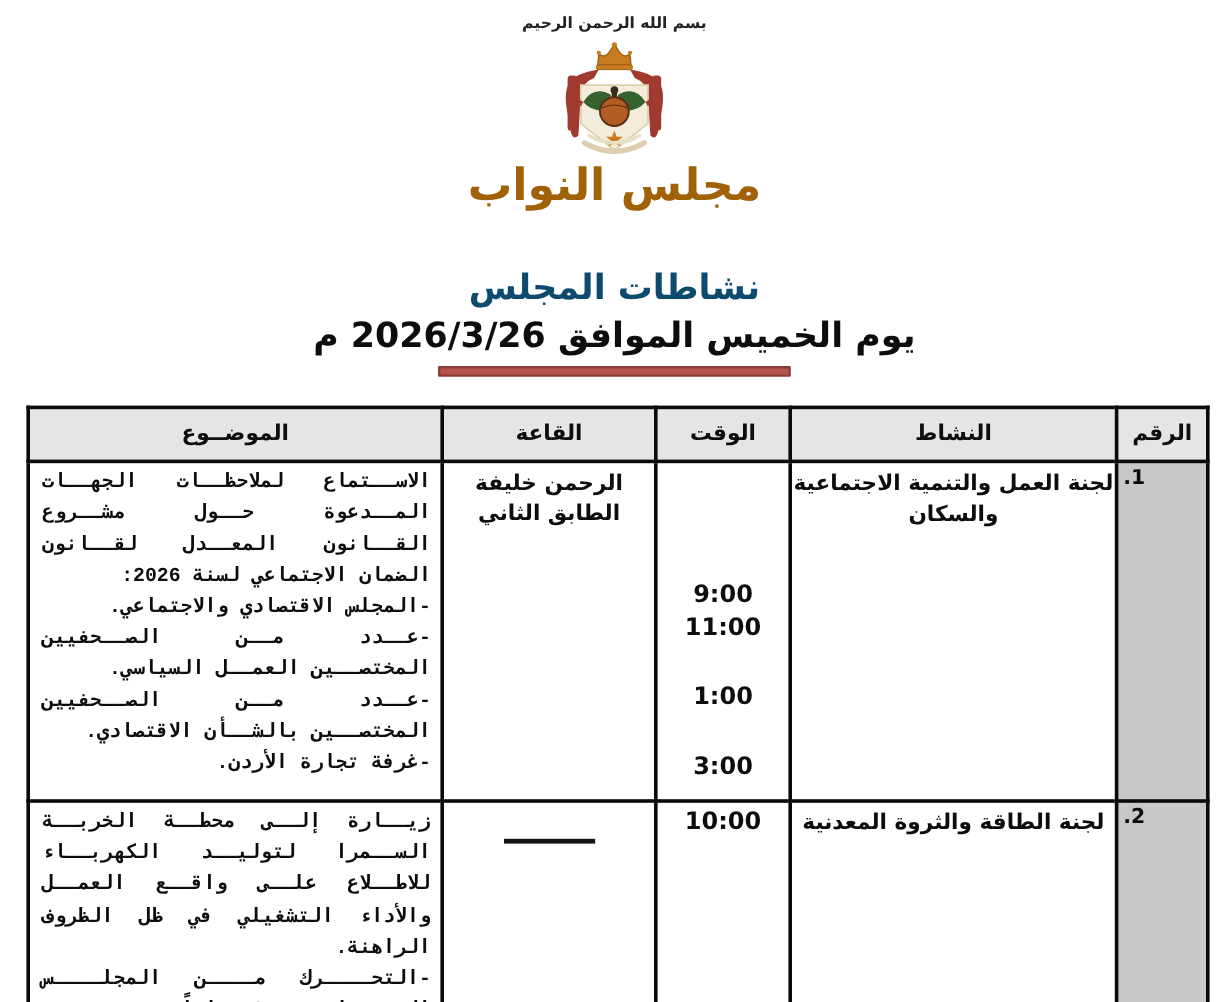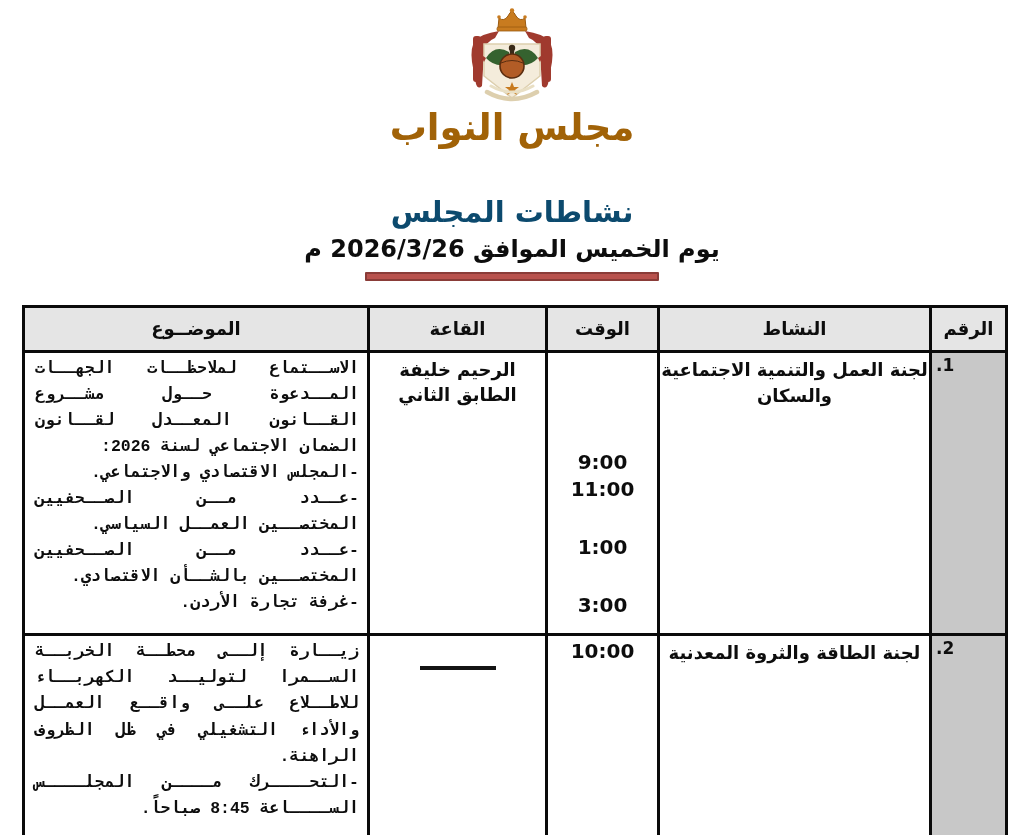--- a/index.html
+++ b/index.html
@@ -37,21 +37,21 @@
   .doc-title {
     margin-top: 46px;
     text-align: center;
     font-size: 29px;
     font-weight: bold;
     color: #0c4a6e;
   }
   .doc-date {
     margin-top: 6px;
     text-align: center;
-    font-size: 24px;
+    font-size: 29px;
     font-weight: bold;
     color: #0d0d0d;
   }
   .date-underline {
     width: 294px; height: 9px;
     margin: 9px auto 0 auto;
     background: #b8524d;
     border: 2px solid #8a3c38;
     border-radius: 1px;
   }
@@ -132,20 +132,21 @@
     background: #b8524d;
     border: 2px solid #8a3c38;
     border-radius: 1px;
   }
 </style>
 </head>
 <body>
 
 <div class="page">
 
+  <div class="bismillah">بسم الله الرحمن الرحيم</div>
 
   <div class="crest-wrap">
     <svg class="crest-svg" width="150" height="100" viewBox="0 0 150 100" aria-hidden="true">
 
       <path d="M61,20 L89,20 L88,10 Q83,14 79,8 Q77,4 75,3 Q73,4 71,8 Q67,14 62,10 Z" fill="#c87b1f" stroke="#9a5a10" stroke-width="1"></path>
       <circle cx="75" cy="2.5" r="2.2" fill="#c87b1f"></circle>
       <circle cx="62" cy="9" r="1.8" fill="#c87b1f"></circle>
       <circle cx="88" cy="9" r="1.8" fill="#c87b1f"></circle>
       <rect x="60" y="19" width="30" height="4" rx="1.5" fill="#c87b1f" stroke="#9a5a10" stroke-width="0.8"></rect>
 
@@ -205,21 +206,21 @@
         </td>
         <td class="cell-time">
           <div class="time-stack">
             <div class="time-item">9:00</div>
             <div class="time-item">11:00</div>
             <div class="time-item gap-before">1:00</div>
             <div class="time-item gap-before">3:00</div>
           </div>
         </td>
         <td class="cell-hall">
-          <div>الرحيم خليفة</div>
+          <div>الرحمن خليفة</div>
           <div>الطابق الثاني</div>
         </td>
         <td class="cell-subject">
           <p>الاســتماع لملاحظــات الجهــات المــدعوة حــول مشــروع القــانون المعــدل لقــانون الضمان الاجتماعي لسنة 2026:</p>
           <p>-المجلس الاقتصادي والاجتماعي.</p>
           <p>-عــدد مــن الصــحفيين المختصــين العمــل السياسي.</p>
           <p>-عــدد مــن الصــحفيين المختصــين بالشــأن الاقتصادي.</p>
           <p>-غرفة تجارة الأردن.</p>
         </td>
       </tr>

